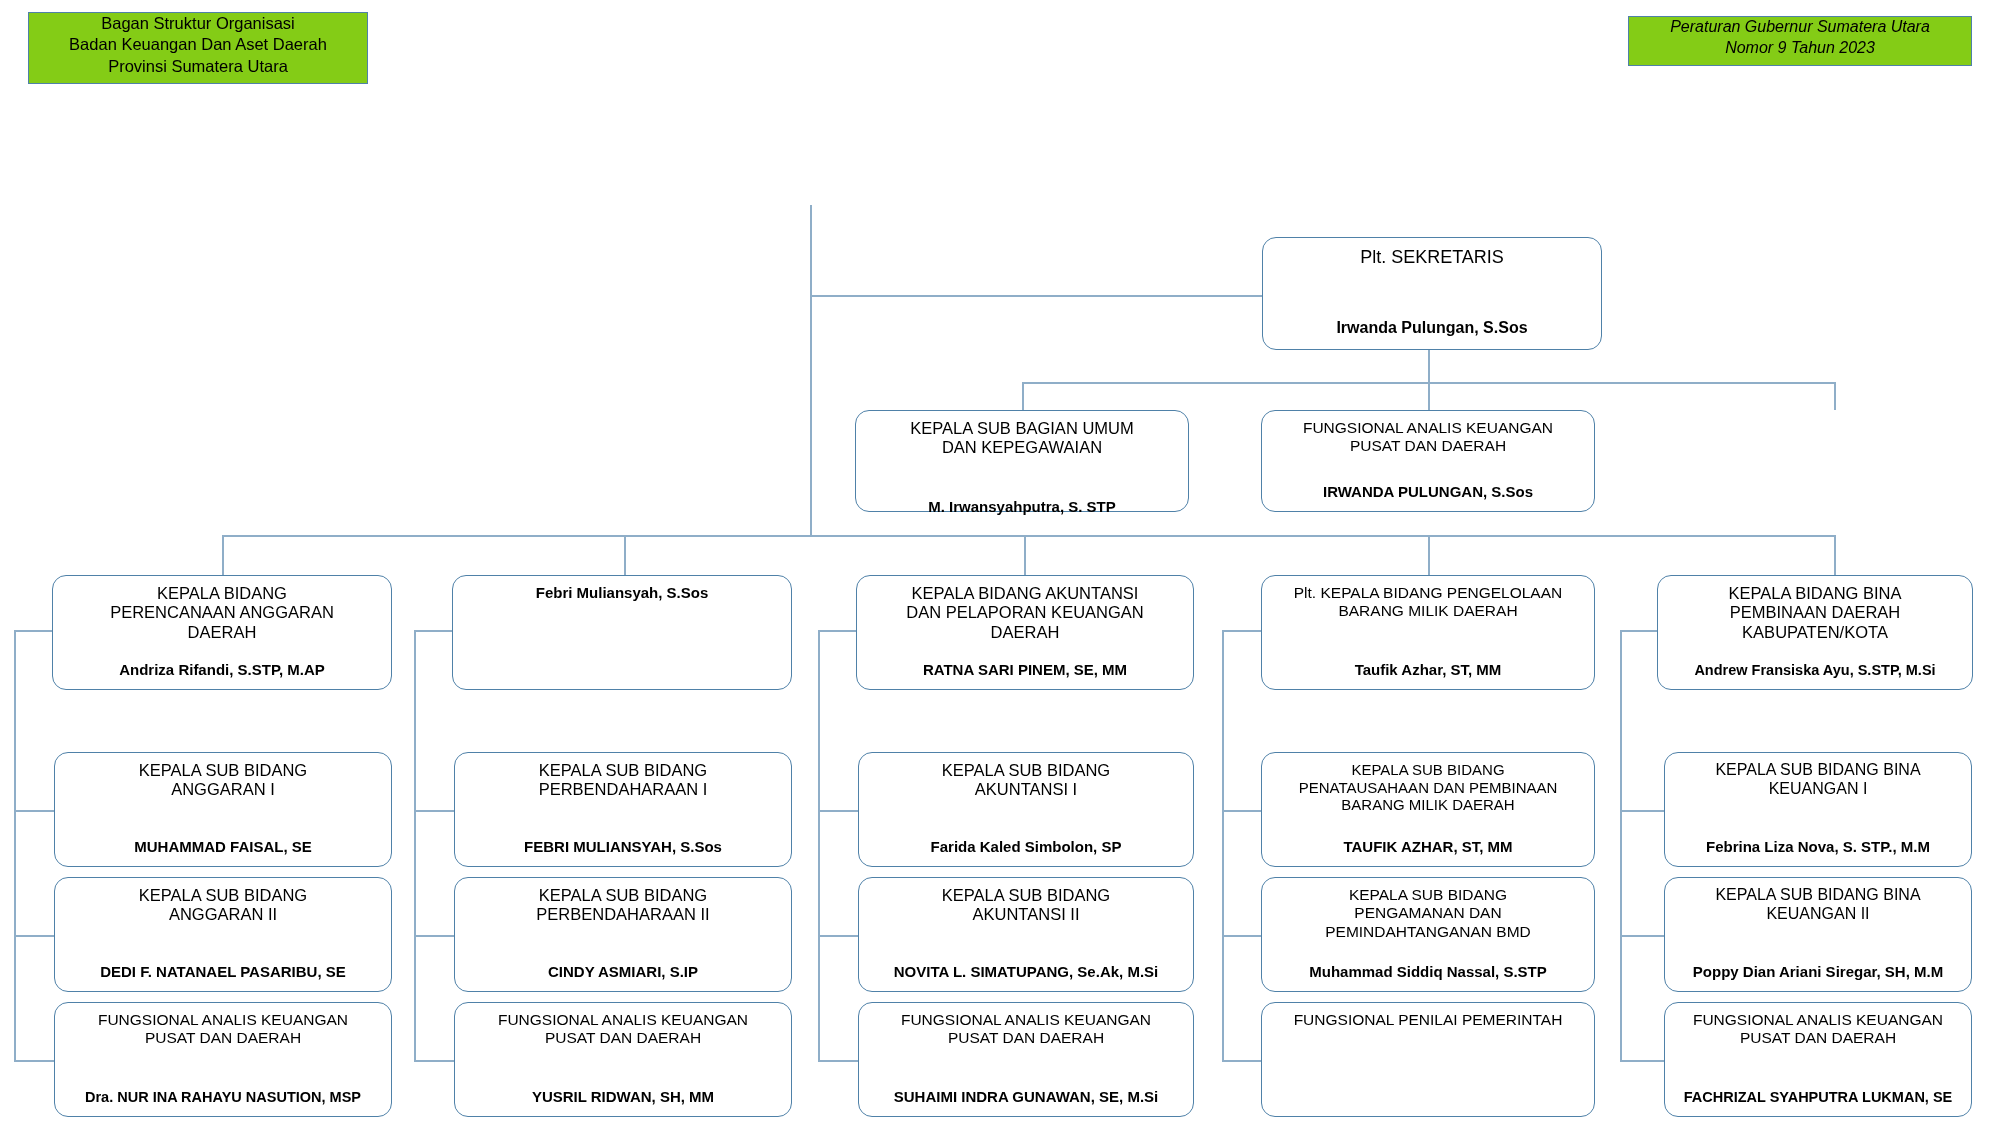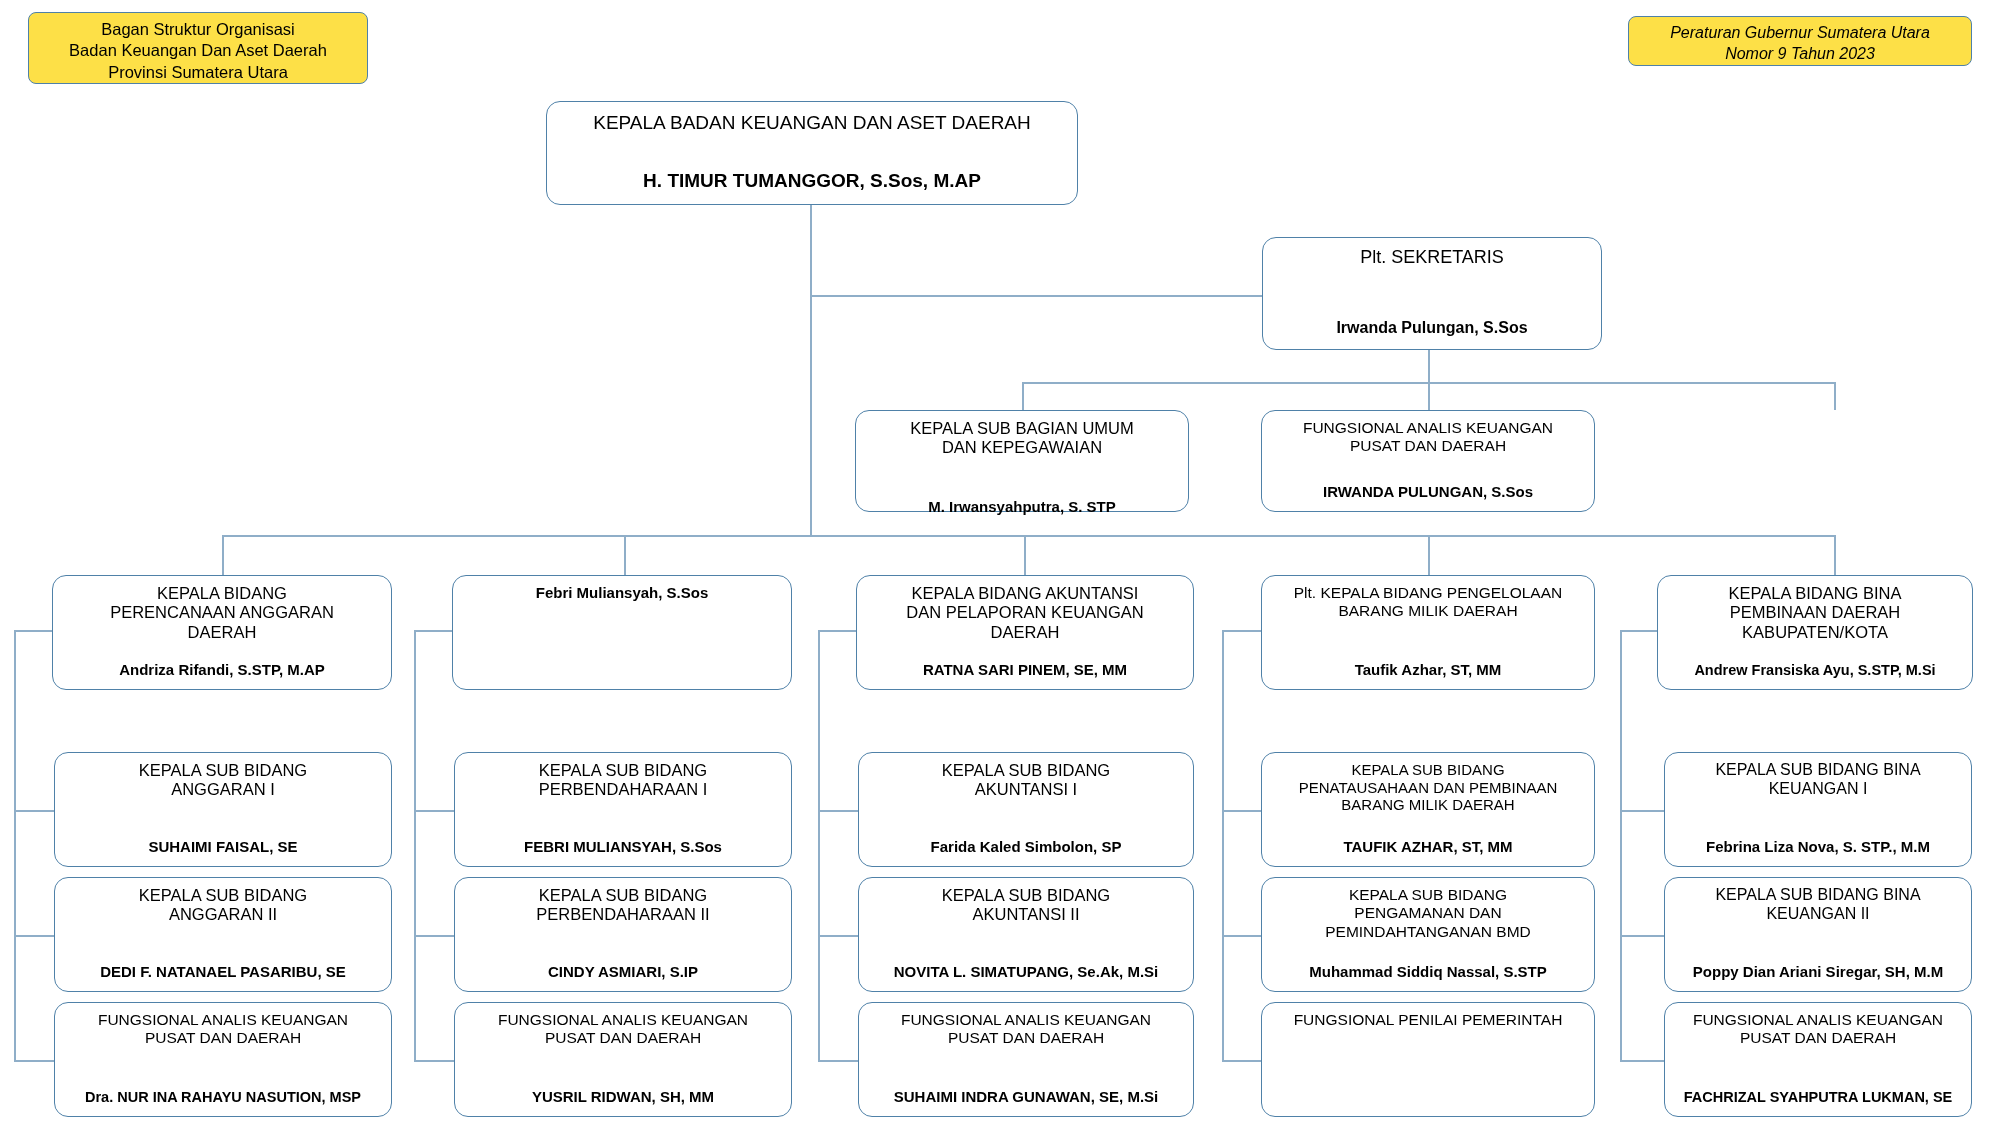--- a/index.html
+++ b/index.html
@@ -38,24 +38,24 @@
   .box .person {
     width: 100%;
     color: #000000;
     font-weight: bold;
   }
   
   .legend {
     position: absolute;
     box-sizing: border-box;
     border: 1.6px solid #4f81a8;
-    border-radius: 8px;
-    background: #fde047;
+    border-radius: 0;
+    background: #84cc16;
     display: flex;
-    align-items: flex-end;
+    align-items: flex-start;
     justify-content: center;
     text-align: center;
     color: #000;
     line-height: 1.3;
     z-index: 6;
   }
   .legend.italic { font-style: italic; }
 
   
   .ln {
@@ -125,24 +125,20 @@
   <div class="ln lnh" style="left:1222px; top:810px; width:40px;"></div>
   <div class="ln lnh" style="left:1222px; top:935px; width:40px;"></div>
   <div class="ln lnh" style="left:1222px; top:1060px; width:40px;"></div>
 
   <div class="ln lnv" style="left:1620px; top:630px; height:430px;"></div>
   <div class="ln lnh" style="left:1620px; top:630px; width:44px;"></div>
   <div class="ln lnh" style="left:1620px; top:810px; width:44px;"></div>
   <div class="ln lnh" style="left:1620px; top:935px; width:44px;"></div>
   <div class="ln lnh" style="left:1620px; top:1060px; width:44px;"></div>
 
-  <div class="box" style="left:546px; top:101px; width:532px; height:104px; font-size:19px; padding-top:10px; padding-bottom:12px;">
-    <span class="title" style="white-space:pre-line;">KEPALA BADAN KEUANGAN DAN ASET DAERAH</span>
-    <span class="person" style="white-space:pre-line; font-size:19px;">H. TIMUR TUMANGGOR, S.Sos, M.AP</span>
-  </div>
 
   <div class="box" style="left:1262px; top:237px; width:340px; height:113px; font-size:18px; padding-top:9px; padding-bottom:11px;">
     <span class="title" style="white-space:pre-line;">Plt. SEKRETARIS</span>
     <span class="person" style="white-space:pre-line; font-size:16px;">Irwanda Pulungan, S.Sos</span>
   </div>
 
   <div class="box" style="left:855px; top:410px; width:334px; height:102px; font-size:16.5px; padding-top:8px; padding-bottom:10px;">
     <span class="title" style="white-space:pre-line;">KEPALA SUB BAGIAN UMUM
 DAN KEPEGAWAIAN</span>
     <span class="person" style="white-space:pre-line; font-size:15px;margin-top:40px;">M. Irwansyahputra, S. STP</span>
@@ -182,21 +178,21 @@
   <div class="box" style="left:1657px; top:575px; width:316px; height:115px; font-size:16.5px; padding-top:8px; padding-bottom:10px;">
     <span class="title" style="white-space:pre-line;">KEPALA BIDANG BINA
 PEMBINAAN DAERAH
 KABUPATEN/KOTA</span>
     <span class="person" style="white-space:pre-line; font-size:14.5px;">Andrew Fransiska Ayu, S.STP, M.Si</span>
   </div>
 
   <div class="box" style="left:54px; top:752px; width:338px; height:115px; font-size:16.5px; padding-top:8px; padding-bottom:10px;">
     <span class="title" style="white-space:pre-line;">KEPALA SUB BIDANG
 ANGGARAN I</span>
-    <span class="person" style="white-space:pre-line; font-size:15px;">SUHAIMI FAISAL, SE</span>
+    <span class="person" style="white-space:pre-line; font-size:15px;">MUHAMMAD FAISAL, SE</span>
   </div>
 
   <div class="box" style="left:454px; top:752px; width:338px; height:115px; font-size:16.5px; padding-top:8px; padding-bottom:10px;">
     <span class="title" style="white-space:pre-line;">KEPALA SUB BIDANG
 PERBENDAHARAAN I</span>
     <span class="person" style="white-space:pre-line; font-size:15px;">FEBRI MULIANSYAH, S.Sos</span>
   </div>
 
   <div class="box" style="left:858px; top:752px; width:336px; height:115px; font-size:16.5px; padding-top:8px; padding-bottom:10px;">
     <span class="title" style="white-space:pre-line;">KEPALA SUB BIDANG

